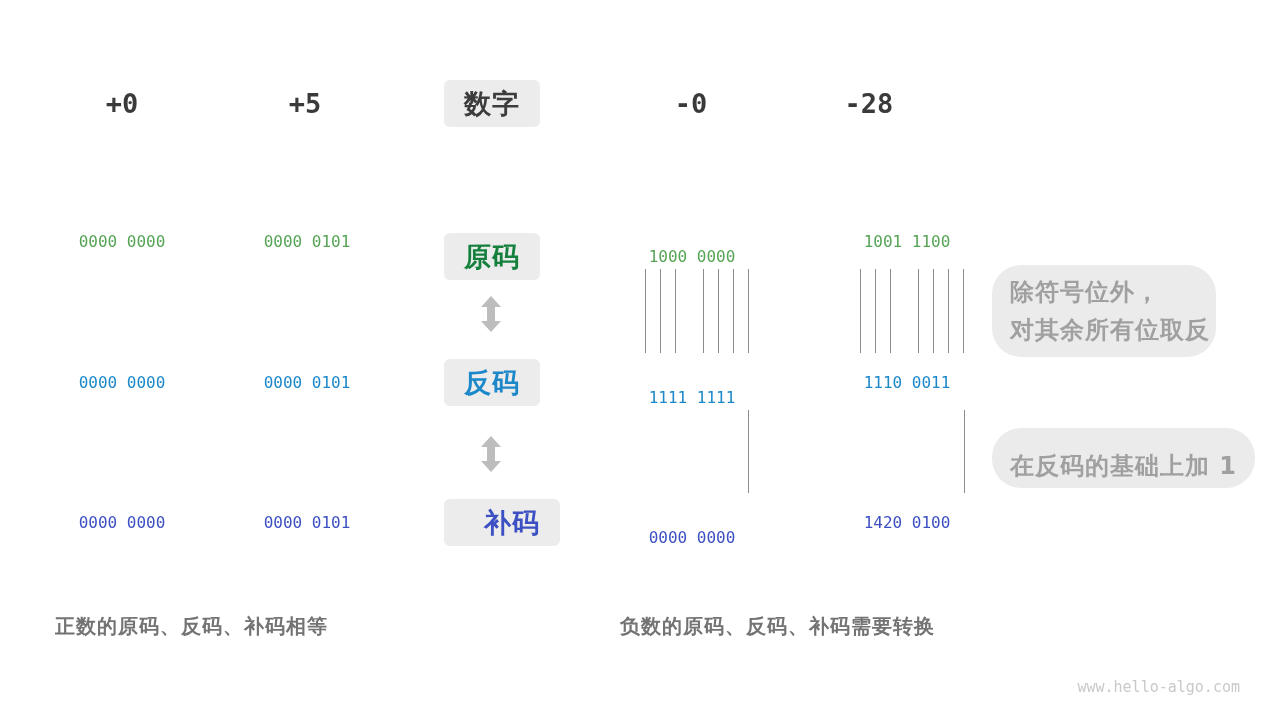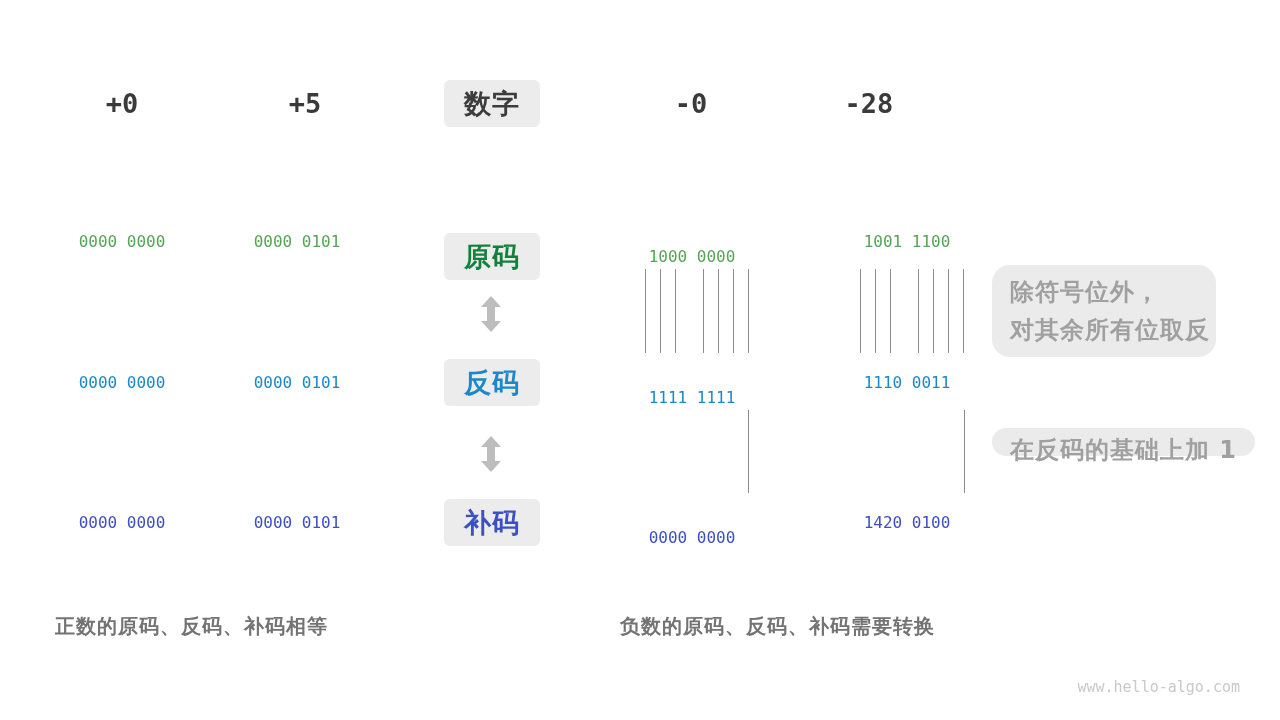--- a/index.html
+++ b/index.html
@@ -12,52 +12,52 @@
               font-family:"DejaVu Sans Mono","Liberation Mono",monospace;
               font-weight:bold;font-size:27px;color:#3a3a3a;white-space:pre;}
 
   
   .label-box{position:absolute;left:444px;width:96px;height:47px;background:#ececec;
              border-radius:6px;display:flex;align-items:center;justify-content:center;
              font-size:27px;font-weight:bold;letter-spacing:1px;}
   .label-num{top:80px;color:#3c3c3c;}
   .label-sign{top:233px;color:#15803d;}
   .label-ones{top:359px;color:#1c88c9;border-radius:6px;}
-  .label-twos{top:499px;color:#3d50c3;}
+  .label-twos{top:499px;color:#3d50c3;padding-left:20px;}
 
   
   .bin{position:absolute;transform:translateX(-50%);height:30px;line-height:30px;
        font-family:"DejaVu Sans Mono","Liberation Mono",monospace;
        font-weight:normal;font-size:16px;white-space:pre;}
   .row-sign{top:227px;color:#56a456;}
   .row-ones{top:368px;color:#1c88c9;}
   .row-twos{top:508px;color:#3d50c3;}
-  .c1{left:122px;} .c2{left:297px;} .c4{left:692px;margin-top:15px;} .c5{left:907px;}
+  .c1{left:122px;} .c2{left:307px;} .c4{left:692px;margin-top:15px;} .c5{left:907px;}
 
   
   .swap-arrow{position:absolute;left:480px;width:22px;height:36px;}
   .arrow-1{top:296px;} .arrow-2{top:436px;}
 
   
   .tick-group{position:absolute;top:269px;width:150px;height:84px;}
   .tg-1{left:617px;} .tg-2{left:832px;}
   .tick{position:absolute;top:0;width:1px;height:84px;background:#8c8c8c;}
   .t0{left:28px;} .t1{left:43px;} .t2{left:58px;}
   .t3{left:86px;} .t4{left:101px;} .t5{left:116px;} .t6{left:131px;}
 
   
   .single-line{position:absolute;top:410px;width:1px;height:83px;background:#8c8c8c;}
   .sl-1{left:748px;} .sl-2{left:964px;}
 
   
-  .note{position:absolute;background:#ebebeb;border-radius:18px;color:#a0a0a0;
+  .note{position:absolute;background:#ebebeb;border-radius:29px;color:#a0a0a0;
         font-weight:bold;font-size:24px;letter-spacing:1px;}
   .note-invert{left:992px;top:265px;width:224px;height:92px;padding:8px 0 0 18px;
                box-sizing:border-box;line-height:38px;}
-  .note-addone{left:992px;top:428px;height:28px;line-height:45px;padding:0 18px;
+  .note-addone{left:992px;top:428px;height:28px;line-height:45px;padding:16px 18px;
                white-space:pre;}
 
   
   .caption{position:absolute;top:613px;font-size:20px;font-weight:bold;color:#737373;
            letter-spacing:1px;white-space:pre;}
   .cap-pos{left:55px;} .cap-neg{left:620px;font-family:Liberation Serif, serif;}
 
   
   .watermark{position:absolute;right:40px;top:678px;font-size:15px;color:#c9c9c9;
              font-family:"DejaVu Sans Mono","Liberation Mono",monospace;}

